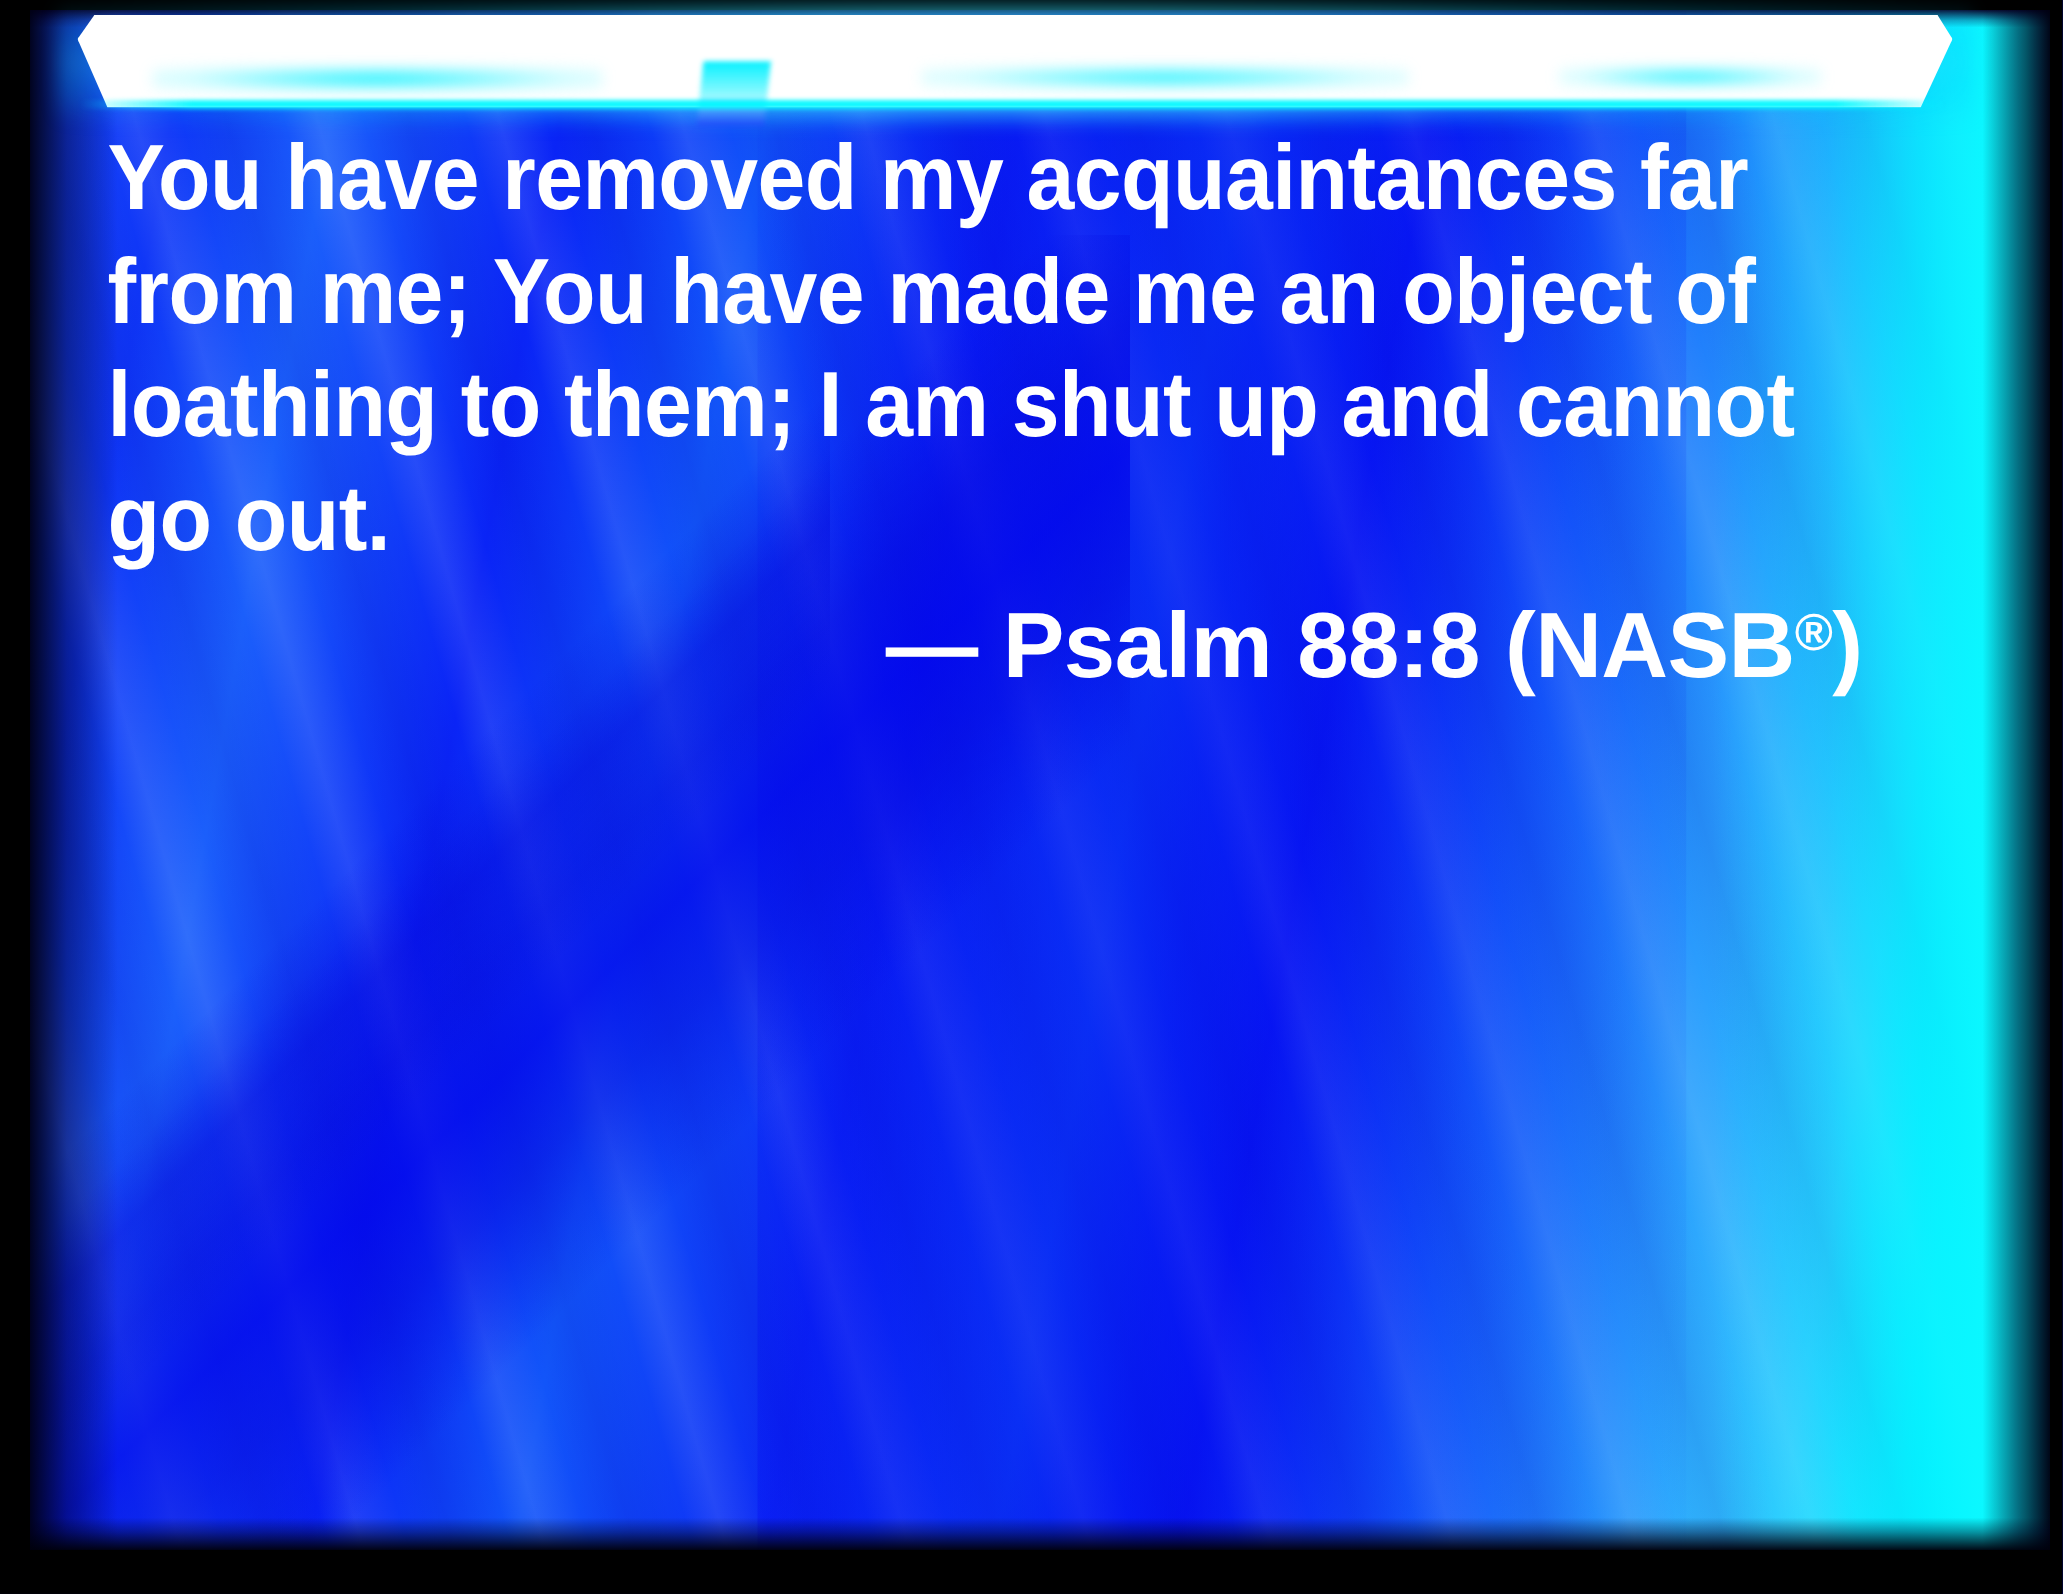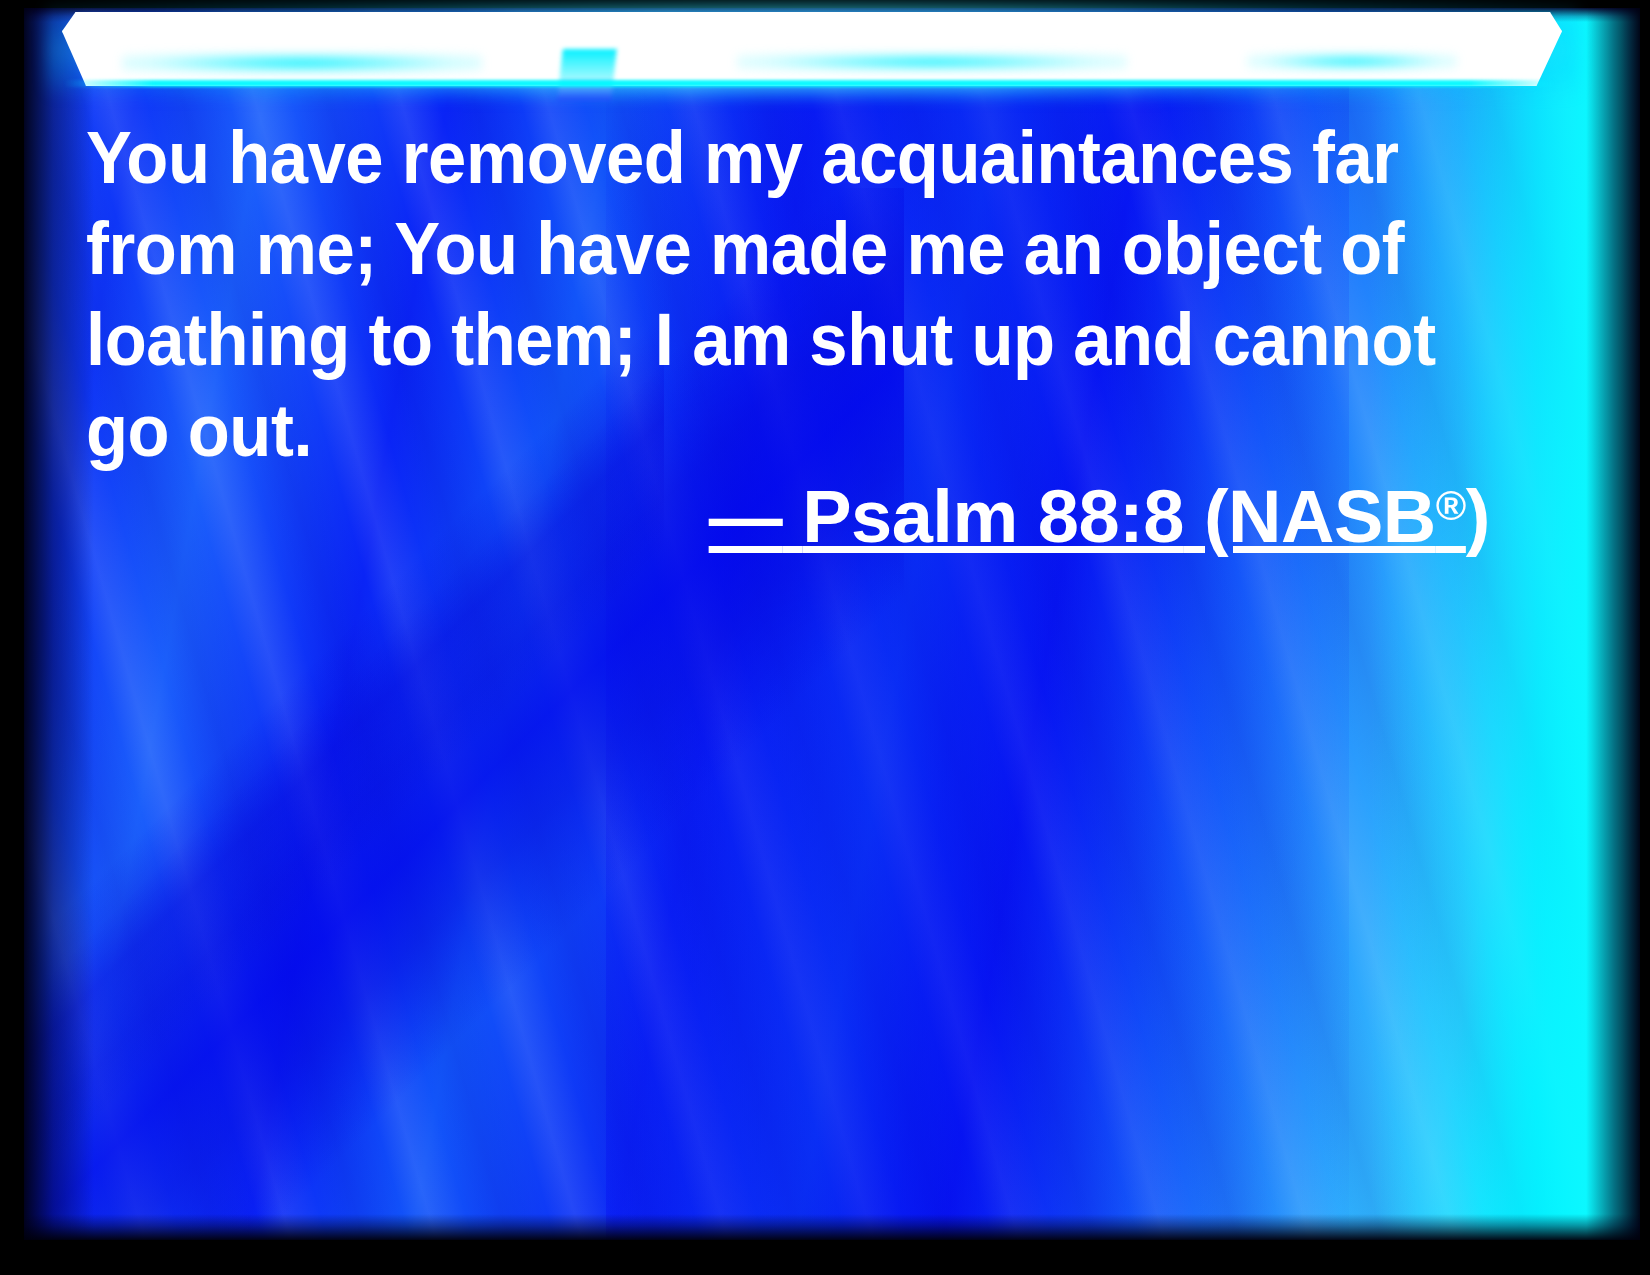--- a/index.html
+++ b/index.html
@@ -189,21 +189,21 @@
     position: absolute;
     left: 64px; top: 80px; width: 1494px; height: 7px;
     background: linear-gradient(90deg, rgba(0,245,255,0.0) 0%, rgba(0,248,255,0.95) 6%, rgba(0,248,255,0.95) 94%, rgba(0,245,255,0.0) 100%);
     filter: blur(1.5px);
   }
 
   
   #verse-block {
     position: absolute;
     left: 86px;
-    top: 112px;
+    top: 96px;
     width: 1420px;
   }
   .verse-line {
     color: #ffffff;
     font-family: "Liberation Sans", sans-serif;
     font-weight: bold;
     font-size: 74px;
     line-height: 91px;
     letter-spacing: -0.5px;
     transform: scaleX(0.93);
@@ -216,21 +216,20 @@
     top: 462px;
     width: 1404px;
     text-align: right;
     color: #ffffff;
     font-family: "Liberation Sans", sans-serif;
     font-weight: bold;
     font-size: 74px;
     line-height: 88px;
     letter-spacing: -0.5px;
     white-space: nowrap;
-    text-decoration: underline;
   }
   #attribution .reg {
     font-size: 0.56em;
     vertical-align: 0.52em;
     font-weight: bold;
   }
 </style>
 </head>
 <body>
 

